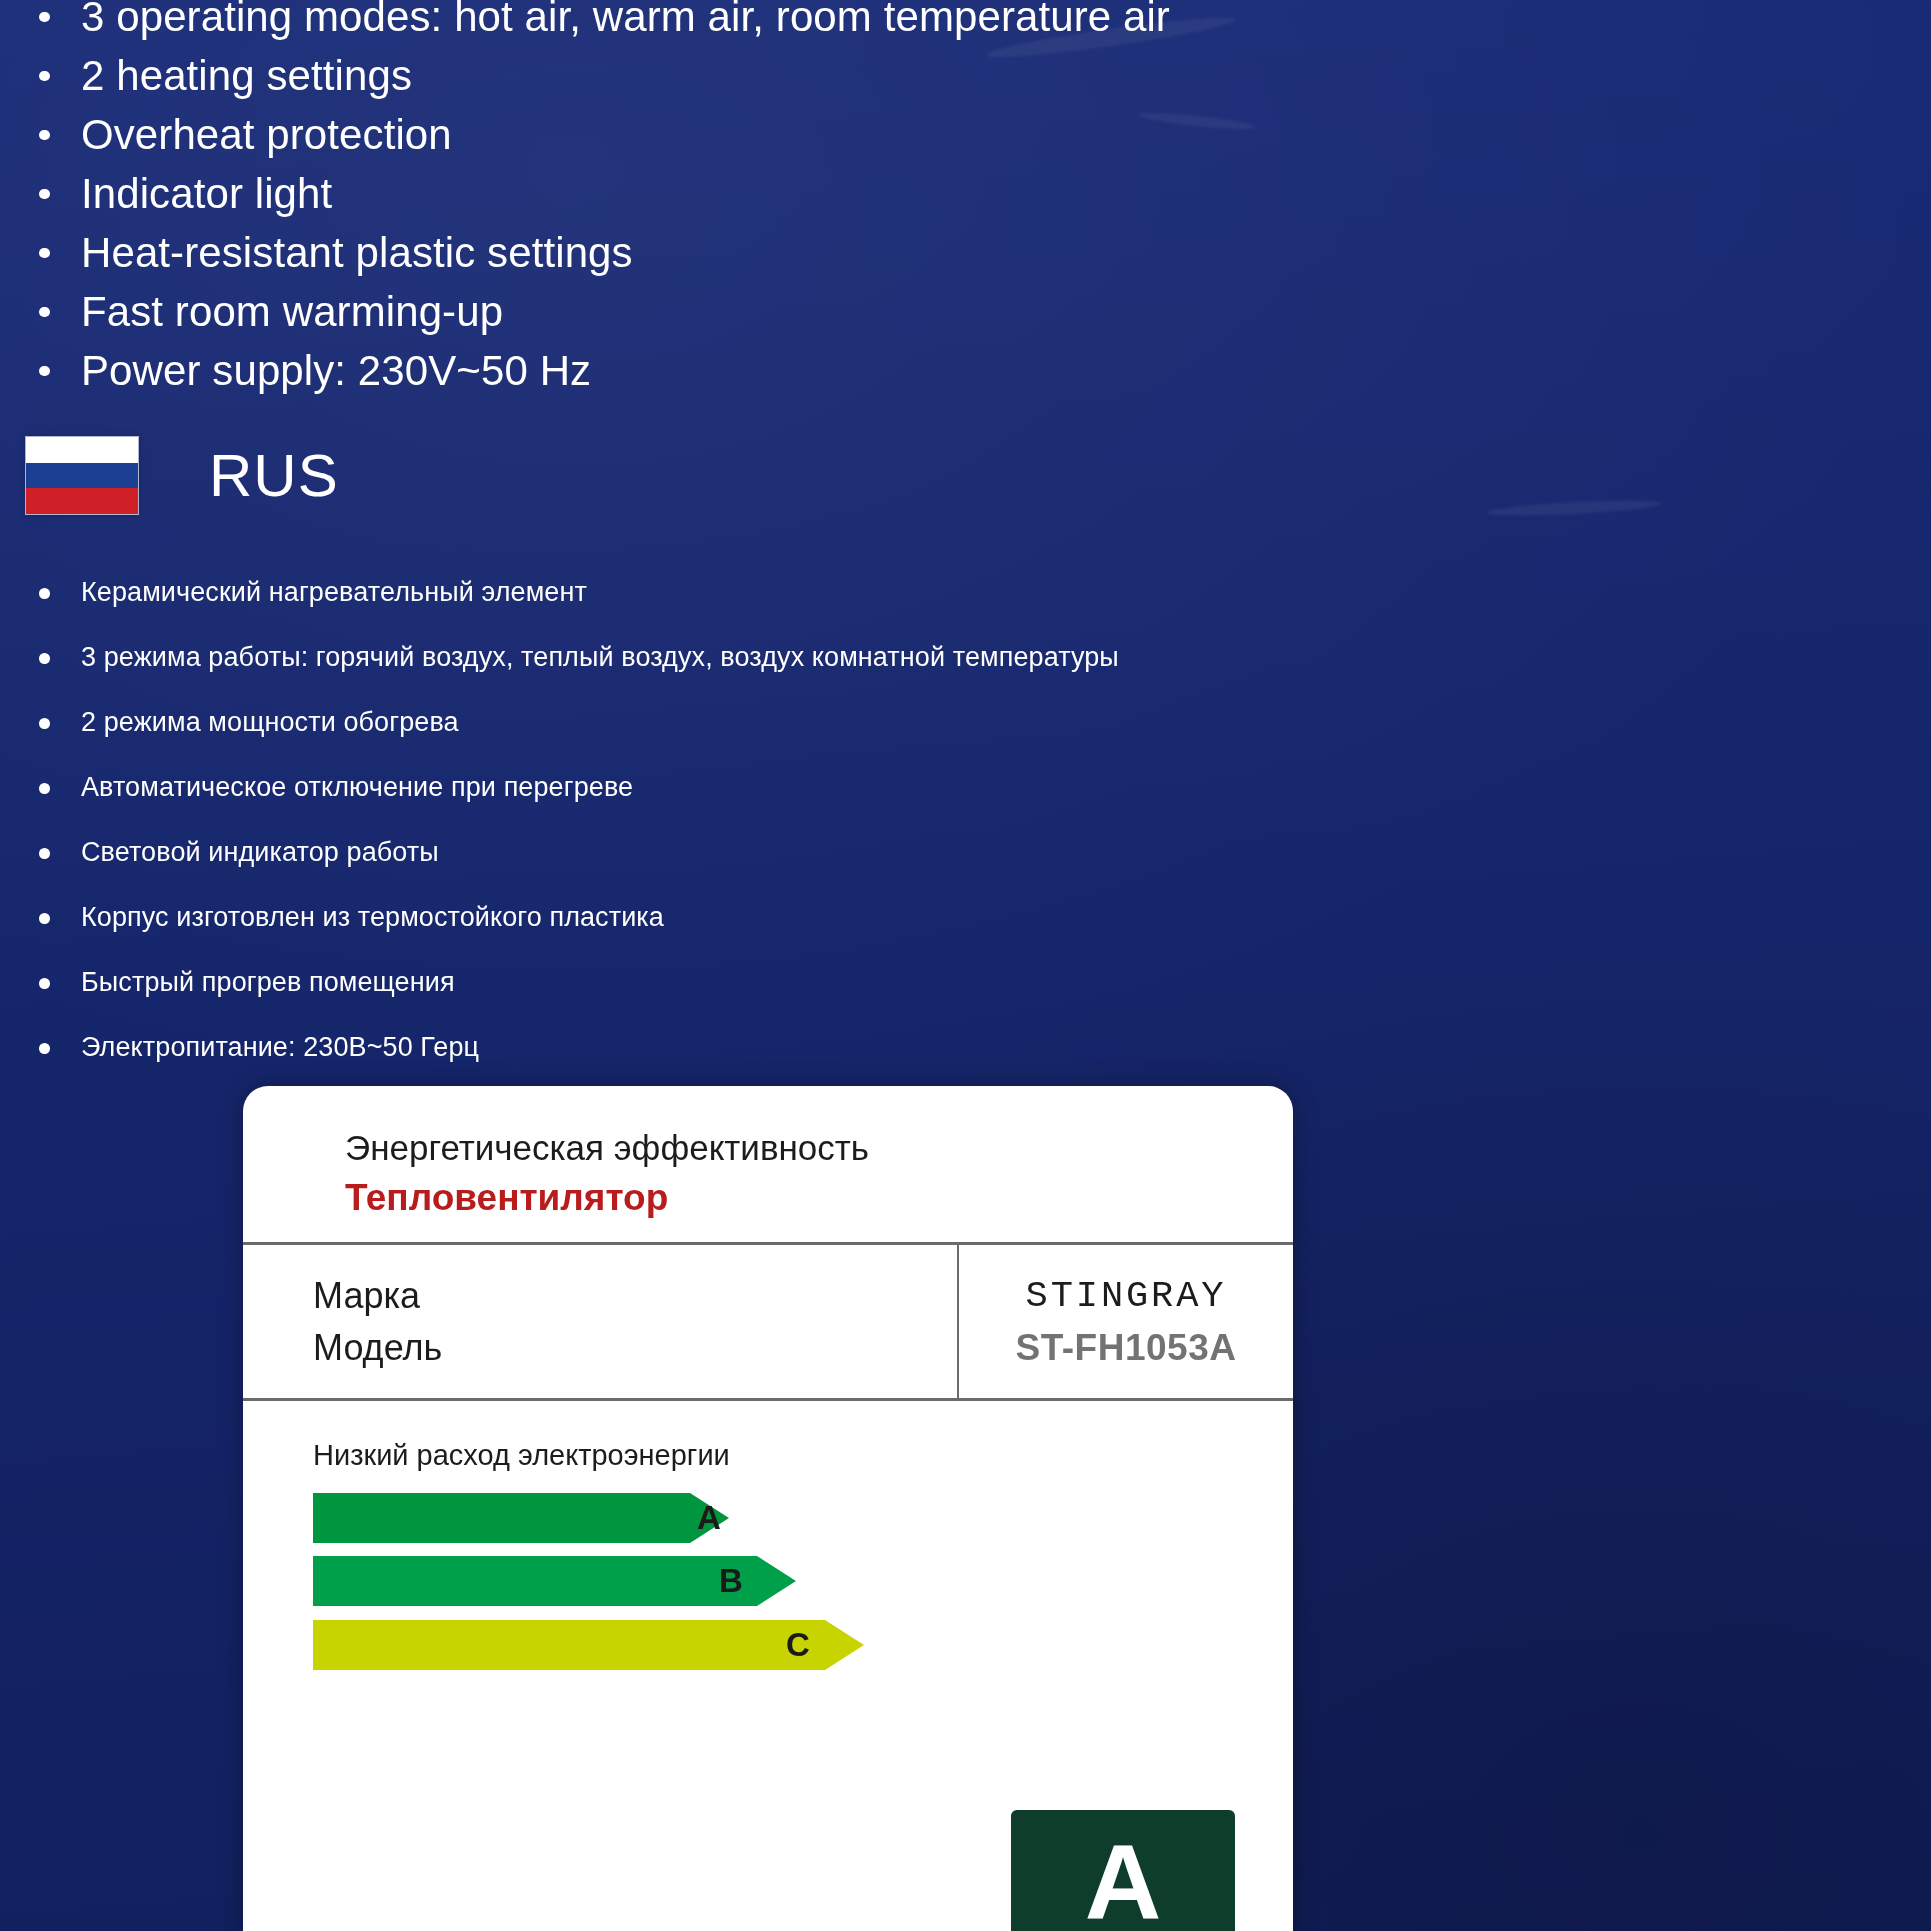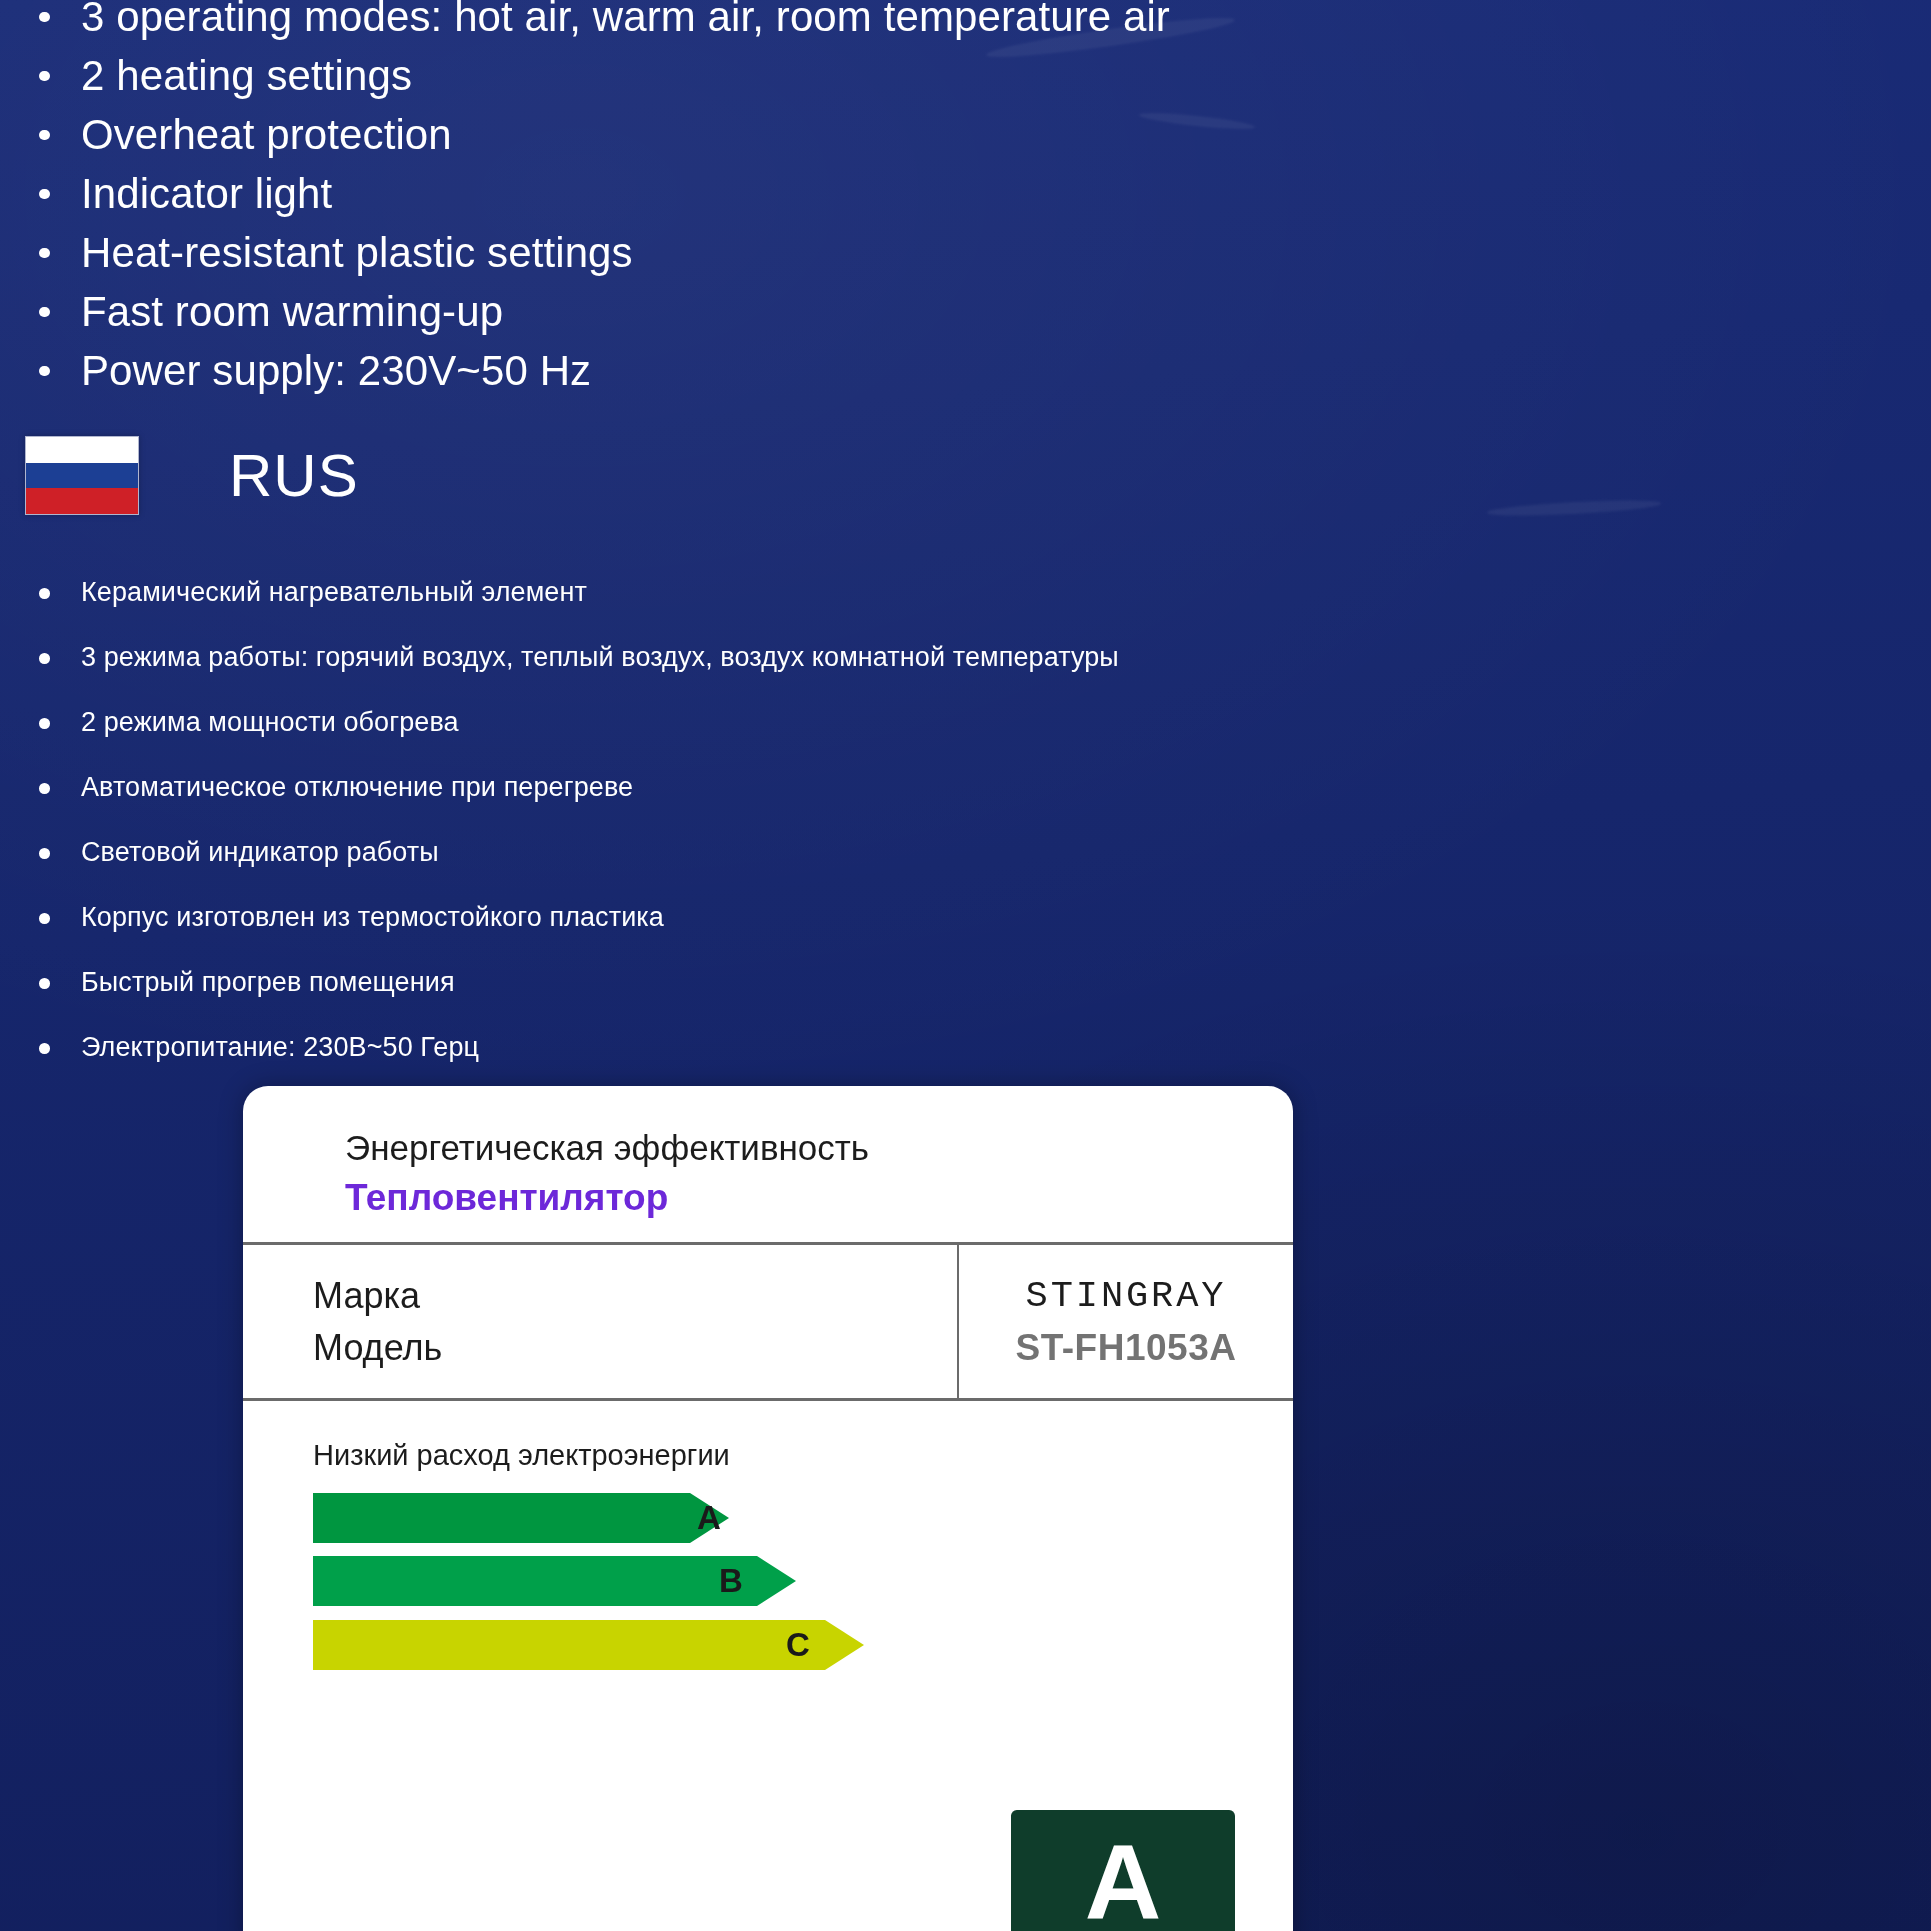--- a/index.html
+++ b/index.html
@@ -76,21 +76,20 @@
     top: 25px;
   }
 
   
   .lang-header {
     position: absolute;
     top: 436px;
     left: 25px;
     display: flex;
     align-items: center;
-    gap: 20px;
   }
   .flag {
     width: 114px;
     height: 79px;
     border: 1px solid rgba(255,255,255,0.65);
     box-sizing: border-box;
     overflow: hidden;
     display: flex;
     flex-direction: column;
     box-shadow: 0 0 5.8px rgba(0,0,0,0.25);
@@ -137,21 +136,21 @@
     padding: 41px 0 21px 70px;
     margin-left: 32px;
   }
   .el-title {
     color: #1c1c1c;
     font-size: 35px;
     line-height: 42px;
     font-weight: 400;
   }
   .el-subtitle {
-    color: #6d28d9;
+    color: #b91c1c;
     font-size: 37px;
     line-height: 46px;
     font-weight: 700;
     margin-top: 5.8px;
   }
   .el-rule {
     height: 2.9px;
     background: #6b6b6b;
     margin: 0;
   }

